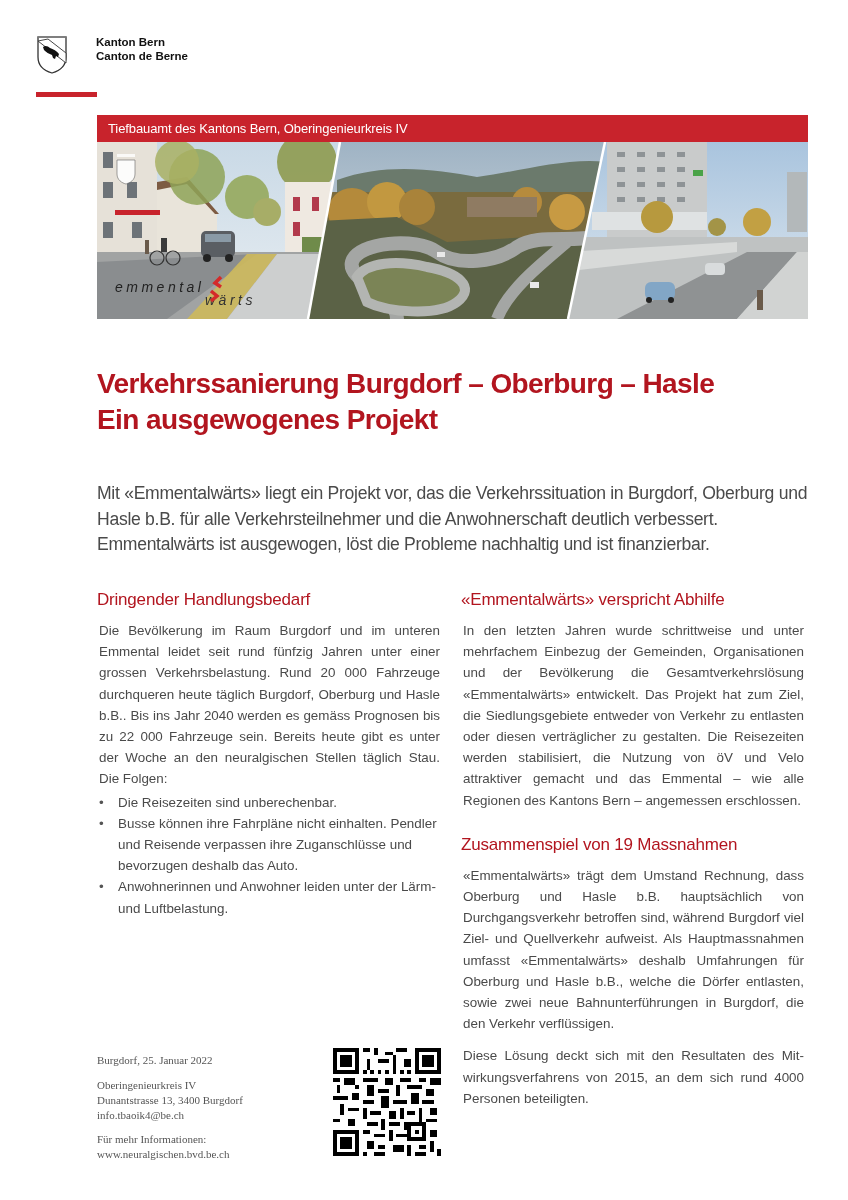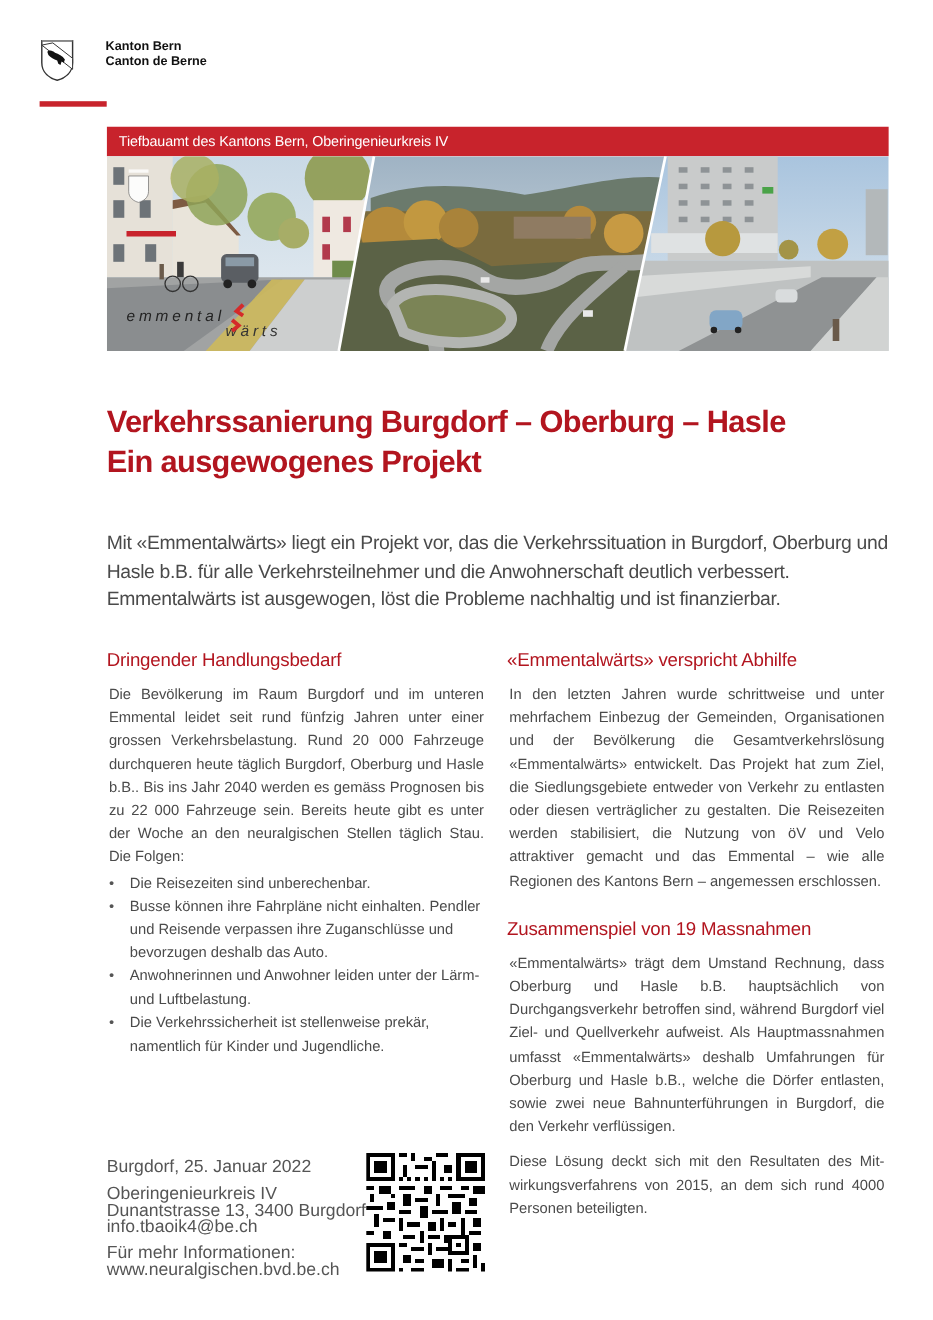--- a/index.html
+++ b/index.html
@@ -39,21 +39,21 @@
   .p { font-size: 13.4px; line-height: 21.2px; text-align: justify; margin: 2px; color: #4a4a4a;
        hyphens: manual; }
   ul.bul { margin: 0; padding: 0; list-style: none; }
   ul.bul li { position: relative; padding-left: 21px; font-size: 13.4px; line-height: 21.2px; }
   ul.bul li::before { content: "•"; position: absolute; left: 2px; top: 0; color: #555; }
 
   .h2b { margin-top: 22px; }
   .p2 { margin-top: 11px; }
 
   
-  .foot { position: absolute; left: 97px; font-size: 16px; line-height: 15.2px; color: #555; }
+  .foot { position: absolute; left: 97px; font-size: 11px; line-height: 15.2px; color: #555; font-family: Liberation Serif, serif; }
   .qr { position: absolute; left: 333px; top: 1048px; width: 108px; height: 108px; }
 </style>
 </head>
 <body>
 
 <svg class="crest" viewBox="0 0 32 40">
   <path d="M2 2 H30 V22 C30 31 23 36 16 38 C9 36 2 31 2 22 Z" fill="#fff" stroke="#333" stroke-width="1.3"></path>
   <line x1="2" y1="2" x2="30" y2="2" stroke="#888" stroke-width="1.5"></line>
   <path d="M2 6 L30 28 L30 18 L12 4 Z" fill="#fff" stroke="#333" stroke-width="0.9"></path>
   <path d="M7 12 C9 10 12 11 14 13 C17 14 21 16 23 19 L22 22 L20 21 L19 24 L17 23 L16 20 C13 19 10 17 8 15 Z" fill="#111"></path>
@@ -208,21 +208,20 @@
 
 <div class="lead">Mit «Emmentalwärts» liegt ein Projekt vor, das die Verkehrssituation in Burgdorf, Oberburg und Hasle b.B. für alle Verkehrsteilnehmer und die Anwohnerschaft deutlich verbessert. Emmentalwärts ist ausgewogen, löst die Probleme nachhaltig und ist finanzierbar.</div>
 
 <div class="col col-left">
   <div class="h2">Dringender Handlungsbedarf</div>
   <p class="p">Die Bevölkerung im Raum Burgdorf und im unteren Emmental leidet seit rund fünfzig Jahren unter einer grossen Verkehrsbelastung. Rund 20 000 Fahrzeuge durchqueren heute täglich Burgdorf, Oberburg und Hasle b.B.. Bis ins Jahr 2040 werden es gemäss Pro­gnosen bis zu 22 000 Fahrzeuge sein. Bereits heute gibt es unter der Woche an den neuralgischen Stellen täglich Stau. Die Folgen:</p>
   <ul class="bul">
     <li>Die Reisezeiten sind unberechenbar.</li>
     <li>Busse können ihre Fahrpläne nicht einhalten. Pendler und Reisende verpassen ihre Zugan­schlüsse und bevorzugen deshalb das Auto.</li>
     <li>Anwohnerinnen und Anwohner leiden unter der Lärm- und Luftbelastung.</li>
-    <li>Die Verkehrssicherheit ist stellenweise prekär, namentlich für Kinder und Jugendliche.</li>
   </ul>
 </div>
 
 <div class="col col-right">
   <div class="h2">«Emmentalwärts» verspricht Abhilfe</div>
   <p class="p">In den letzten Jahren wurde schrittweise und unter mehrfachem Einbezug  der Gemeinden, Organisatio­nen und der Bevölkerung die Gesamtverkehrslösung «Emmentalwärts» entwickelt. Das Projekt hat zum Ziel, die Siedlungsgebiete entweder von Verkehr zu entlasten oder diesen verträglicher zu gestalten. Die Reisezeiten werden stabilisiert, die Nutzung von öV und Velo attraktiver gemacht und das Emmental – wie alle Regionen des Kantons Bern – angemessen er­schlossen.</p>
   <div class="h2 h2b">Zusammenspiel von 19 Massnahmen</div>
   <p class="p">«Emmentalwärts» trägt dem Umstand Rechnung, dass Oberburg und Hasle b.B. hauptsächlich von Durchgangsverkehr betroffen sind, während Burgdorf viel Ziel- und Quellverkehr aufweist. Als Hauptmass­nahmen umfasst «Emmentalwärts» deshalb Umfah­rungen für Oberburg und Hasle b.B., welche die Dör­fer entlasten, sowie zwei neue Bahnunterführungen in Burgdorf, die den Verkehr verflüssigen.</p>
   <p class="p p2">Diese Lösung deckt sich mit den Resultaten des Mit­wirkungsverfahrens von 2015, an dem sich rund 4000 Personen beteiligten.</p>
 </div>

